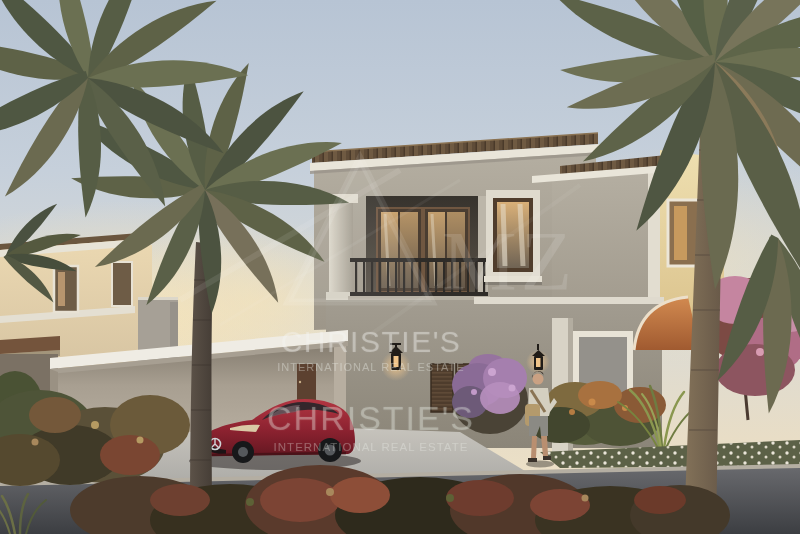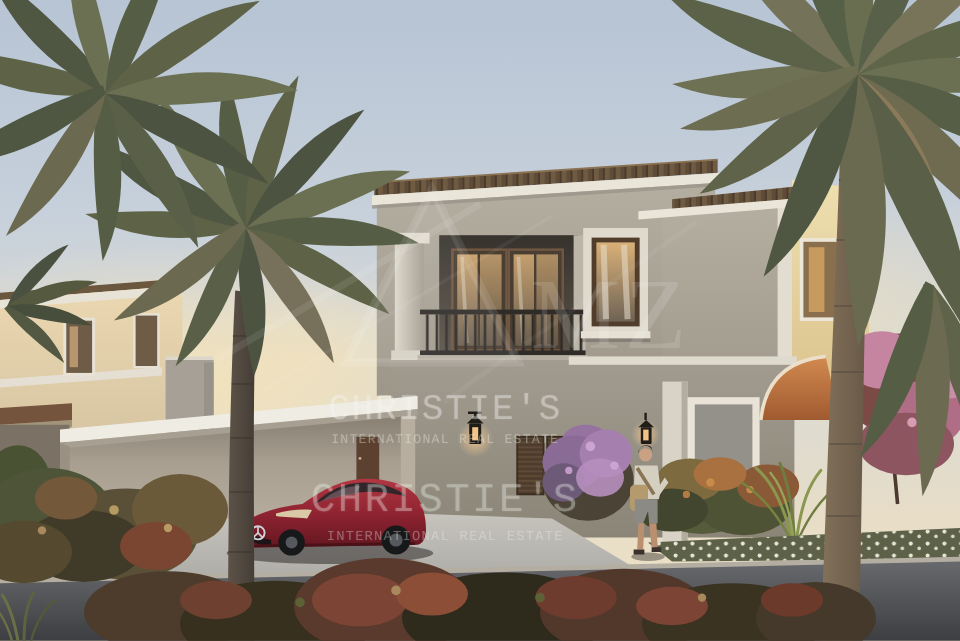--- a/index.html
+++ b/index.html
@@ -1,20 +1,20 @@
 <!DOCTYPE html>
 <html><head>
 <meta charset="utf-8">
 <style>
   html,body{margin:0;padding:0;background:#222;}
   .stage{position:relative;width:800px;height:534px;overflow:hidden;
          font-family:"Liberation Sans",sans-serif;}
   .stage svg.art{position:absolute;left:0;top:0;width:800px;height:534px;display:block;}
   .wm{position:absolute;left:0;width:742px;text-align:center;pointer-events:none;
-      font-family:Liberation Mono, monospace;}
+      font-family:Liberation Sans, sans-serif;}
   .wm .l1{display:block;line-height:1;text-shadow:0 0 2px rgba(255,255,255,.14);}
   .wm .l2{display:block;line-height:1;margin-top:5px;text-shadow:0 0 1px rgba(255,255,255,.12);}
   .wm1{top:327px;}
   .wm1 .l1{font-size:30px;letter-spacing:1.5px;color:rgba(243,244,240,.36);}
   .wm1 .l2{font-size:11px;letter-spacing:1px;color:rgba(243,244,240,.30);}
   .wm2{top:401px;}
   .wm2 .l1{font-size:34px;letter-spacing:2px;color:rgba(236,241,232,.30);}
   .wm2 .l2{font-size:11.5px;letter-spacing:1px;color:rgba(236,241,232,.27);margin-top:7px;}
   .logo-wm{position:absolute;left:160px;top:140px;width:460px;height:200px;pointer-events:none;}
 </style>

